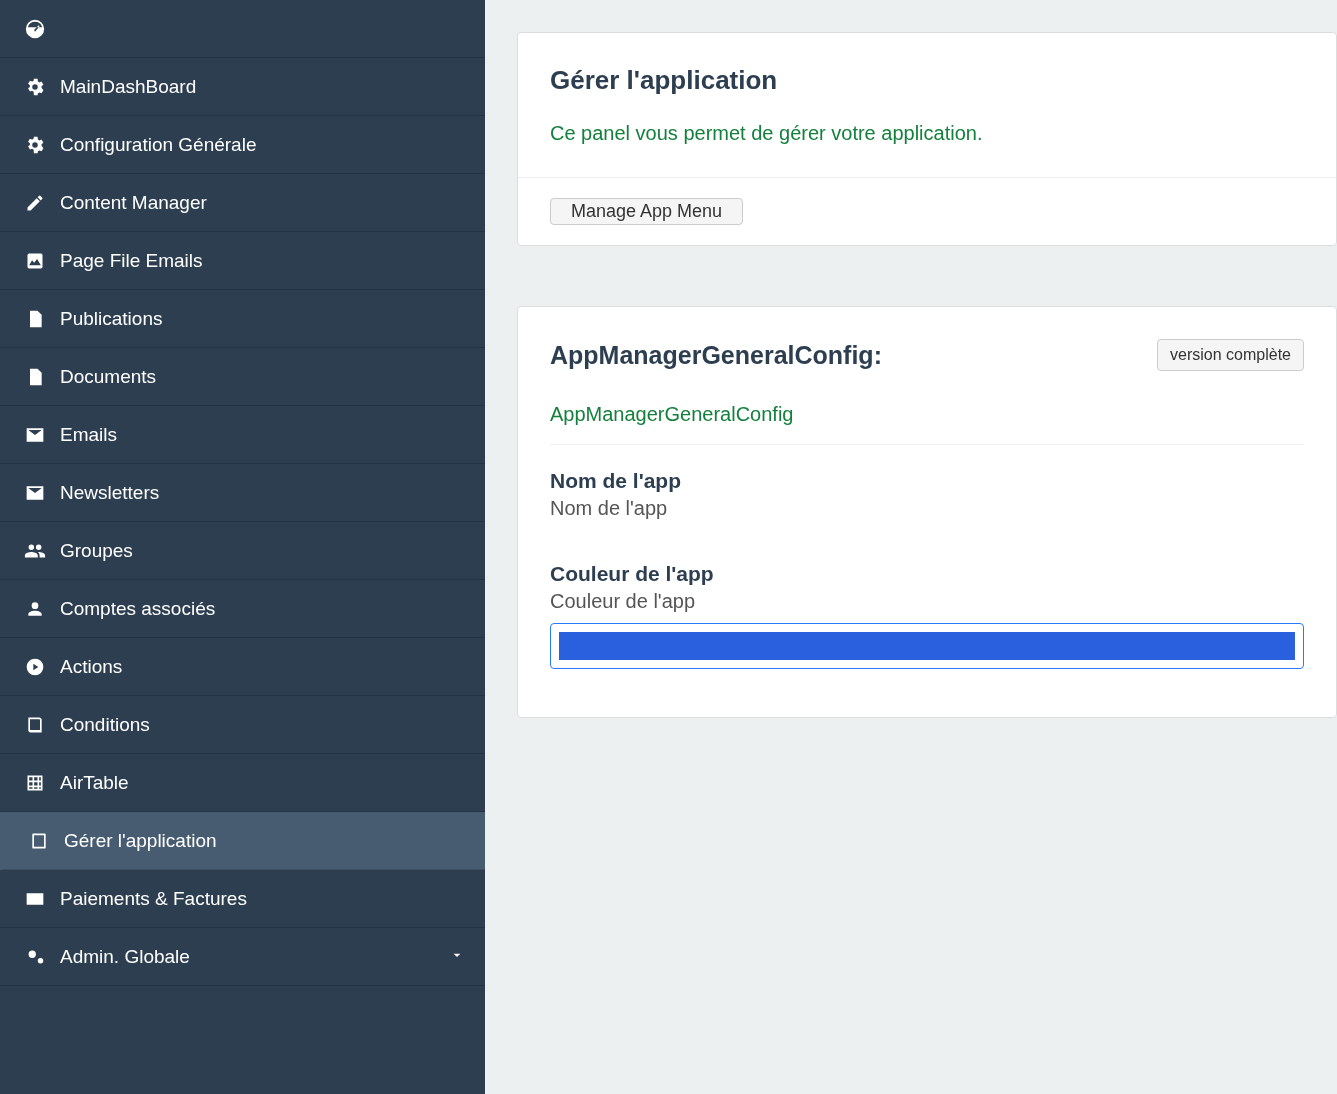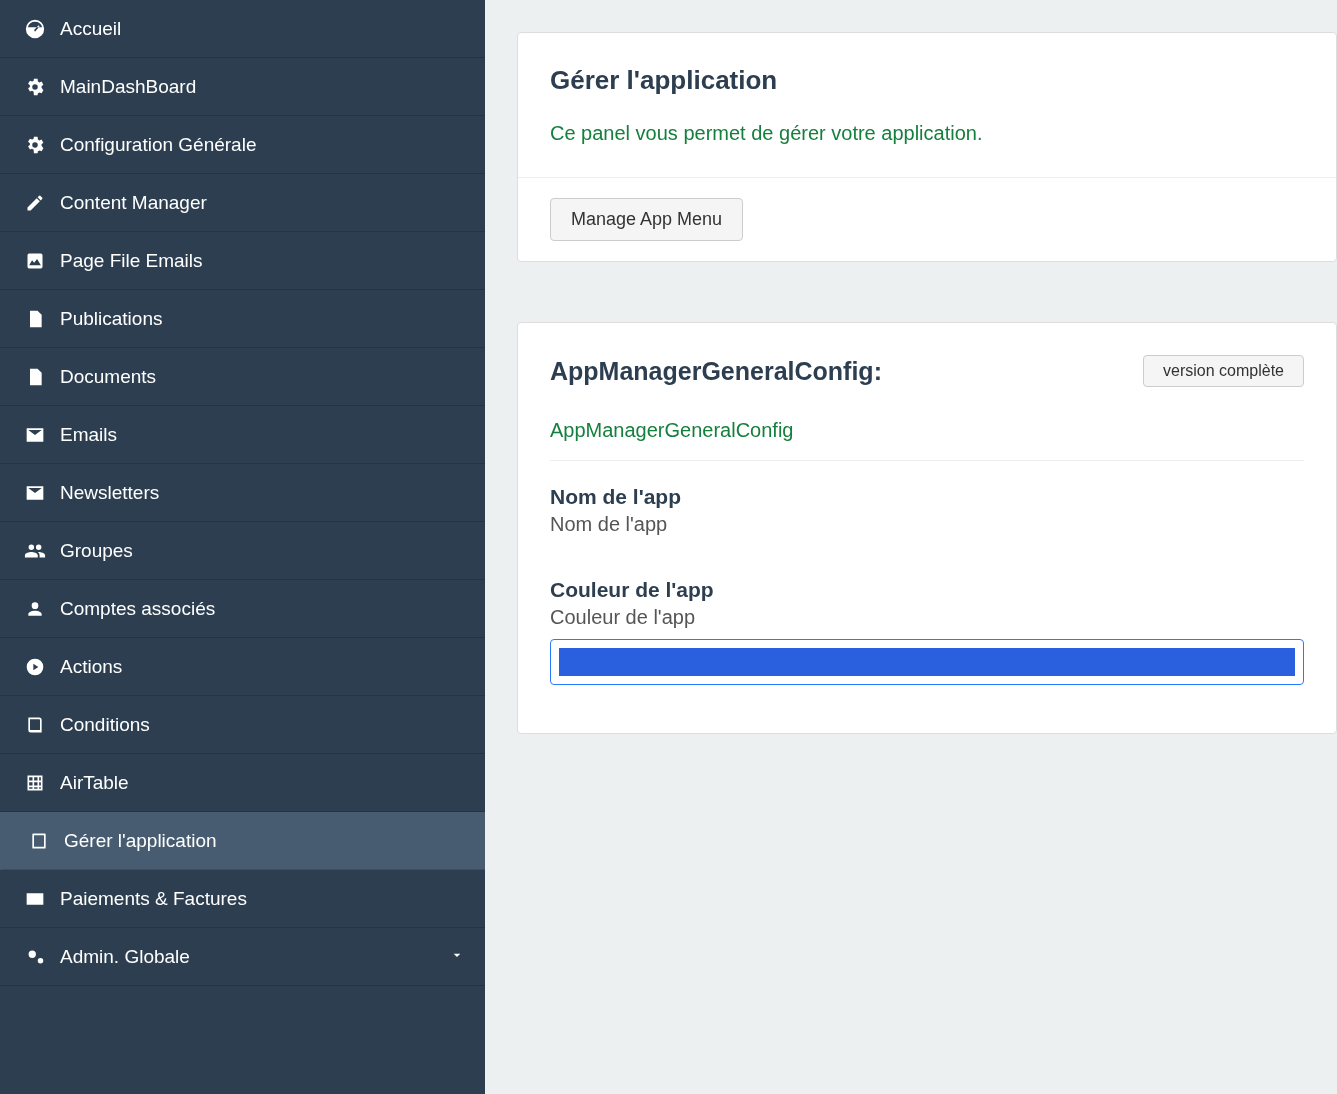--- a/index.html
+++ b/index.html
@@ -70,28 +70,28 @@
     margin-bottom: 0;
   }
   .panel-actions {
     border-top: 1px solid #eee;
     padding: 20px 32px;
   }
   .btn {
     display: inline-block;
     background: #f5f5f5;
     border: 1px solid #ccc;
-    padding: 10px 20px;
+    padding: 2px 20px;
     font-size: 18px;
     border-radius: 4px;
     cursor: pointer;
     color: #333;
   }
   .btn-sm {
-    padding: 6px 19px;
+    padding: 6px 12px;
     font-size: 16px;
     margin-left: 32px;
   }
   .section-header {
     display: flex;
     justify-content: space-between;
     align-items: center;
     padding: 32px 32px 24px 32px;
     gap: 7px;
   }
@@ -148,21 +148,20 @@
 </head>
 <body>
 
 <nav class="sidebar">
   <div class="sidebar-item">
     <span class="icon">
         <svg viewBox="0 0 24 24" width="22" height="22">
           <path d="M12 2a10 10 0 1 0 10 10A10 10 0 0 0 12 2zm0 2a8 8 0 0 1 7.75 6H4.25A8 8 0 0 1 12 4zm-1 9l5-5 1 1-5 6z"></path>
         </svg>
       </span>
-    <span class="label">Accueil</span>
   </div>
   <div class="sidebar-item">
     <span class="icon">
         <svg viewBox="0 0 24 24" width="22" height="22">
           <path d="M19.14 12.94a7.49 7.49 0 0 0 0-1.88l2-1.55-2-3.46-2.35.95a7.43 7.43 0 0 0-1.63-.94L14.8 3h-4l-.36 2.06a7.43 7.43 0 0 0-1.63.94l-2.35-.95-2 3.46 2 1.55a7.49 7.49 0 0 0 0 1.88l-2 1.55 2 3.46 2.35-.95a7.43 7.43 0 0 0 1.63.94L10.8 21h4l.36-2.06a7.43 7.43 0 0 0 1.63-.94l2.35.95 2-3.46zM12 15a3 3 0 1 1 3-3 3 3 0 0 1-3 3z"></path>
         </svg>
       </span>
     <span class="label">MainDashBoard</span>
   </div>
   <div class="sidebar-item">

